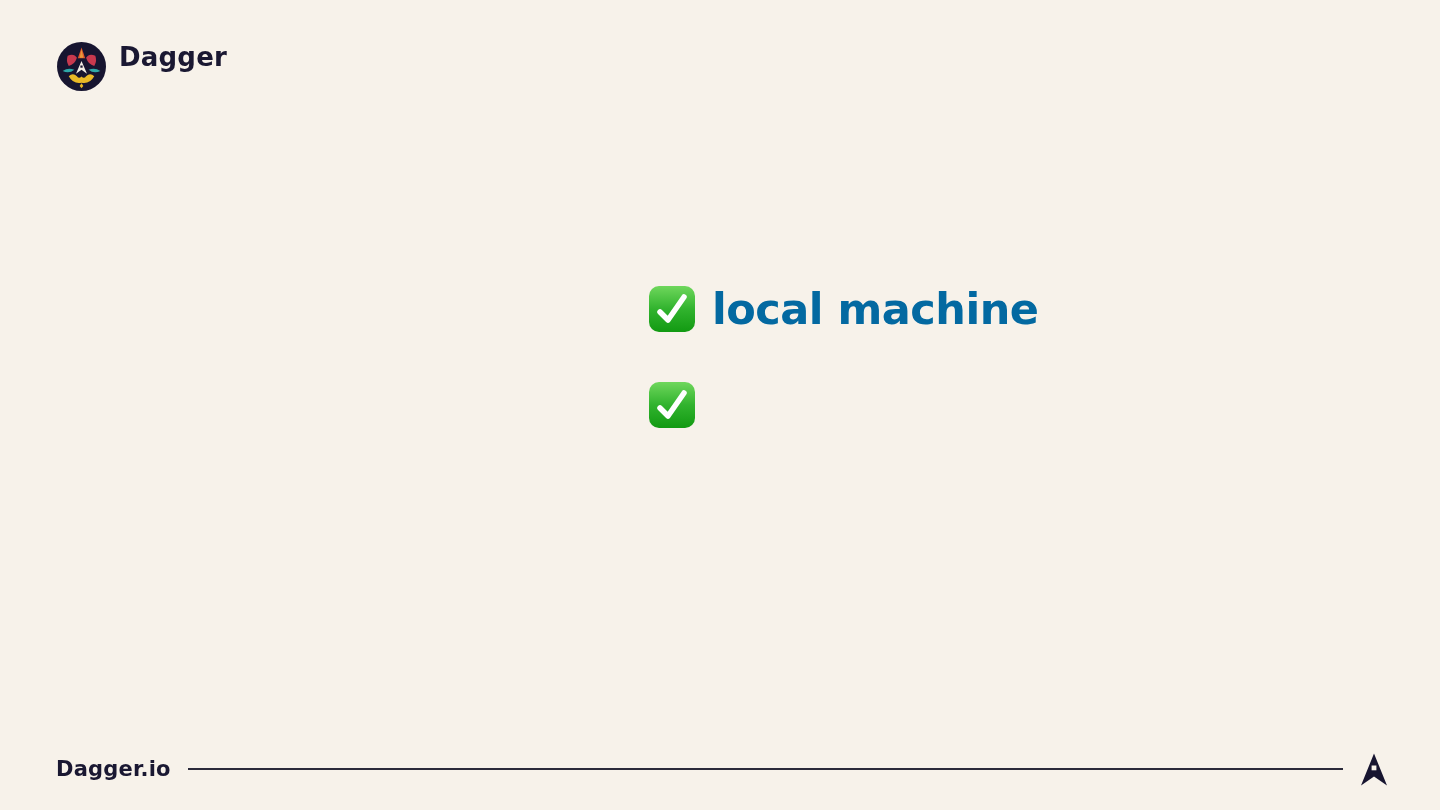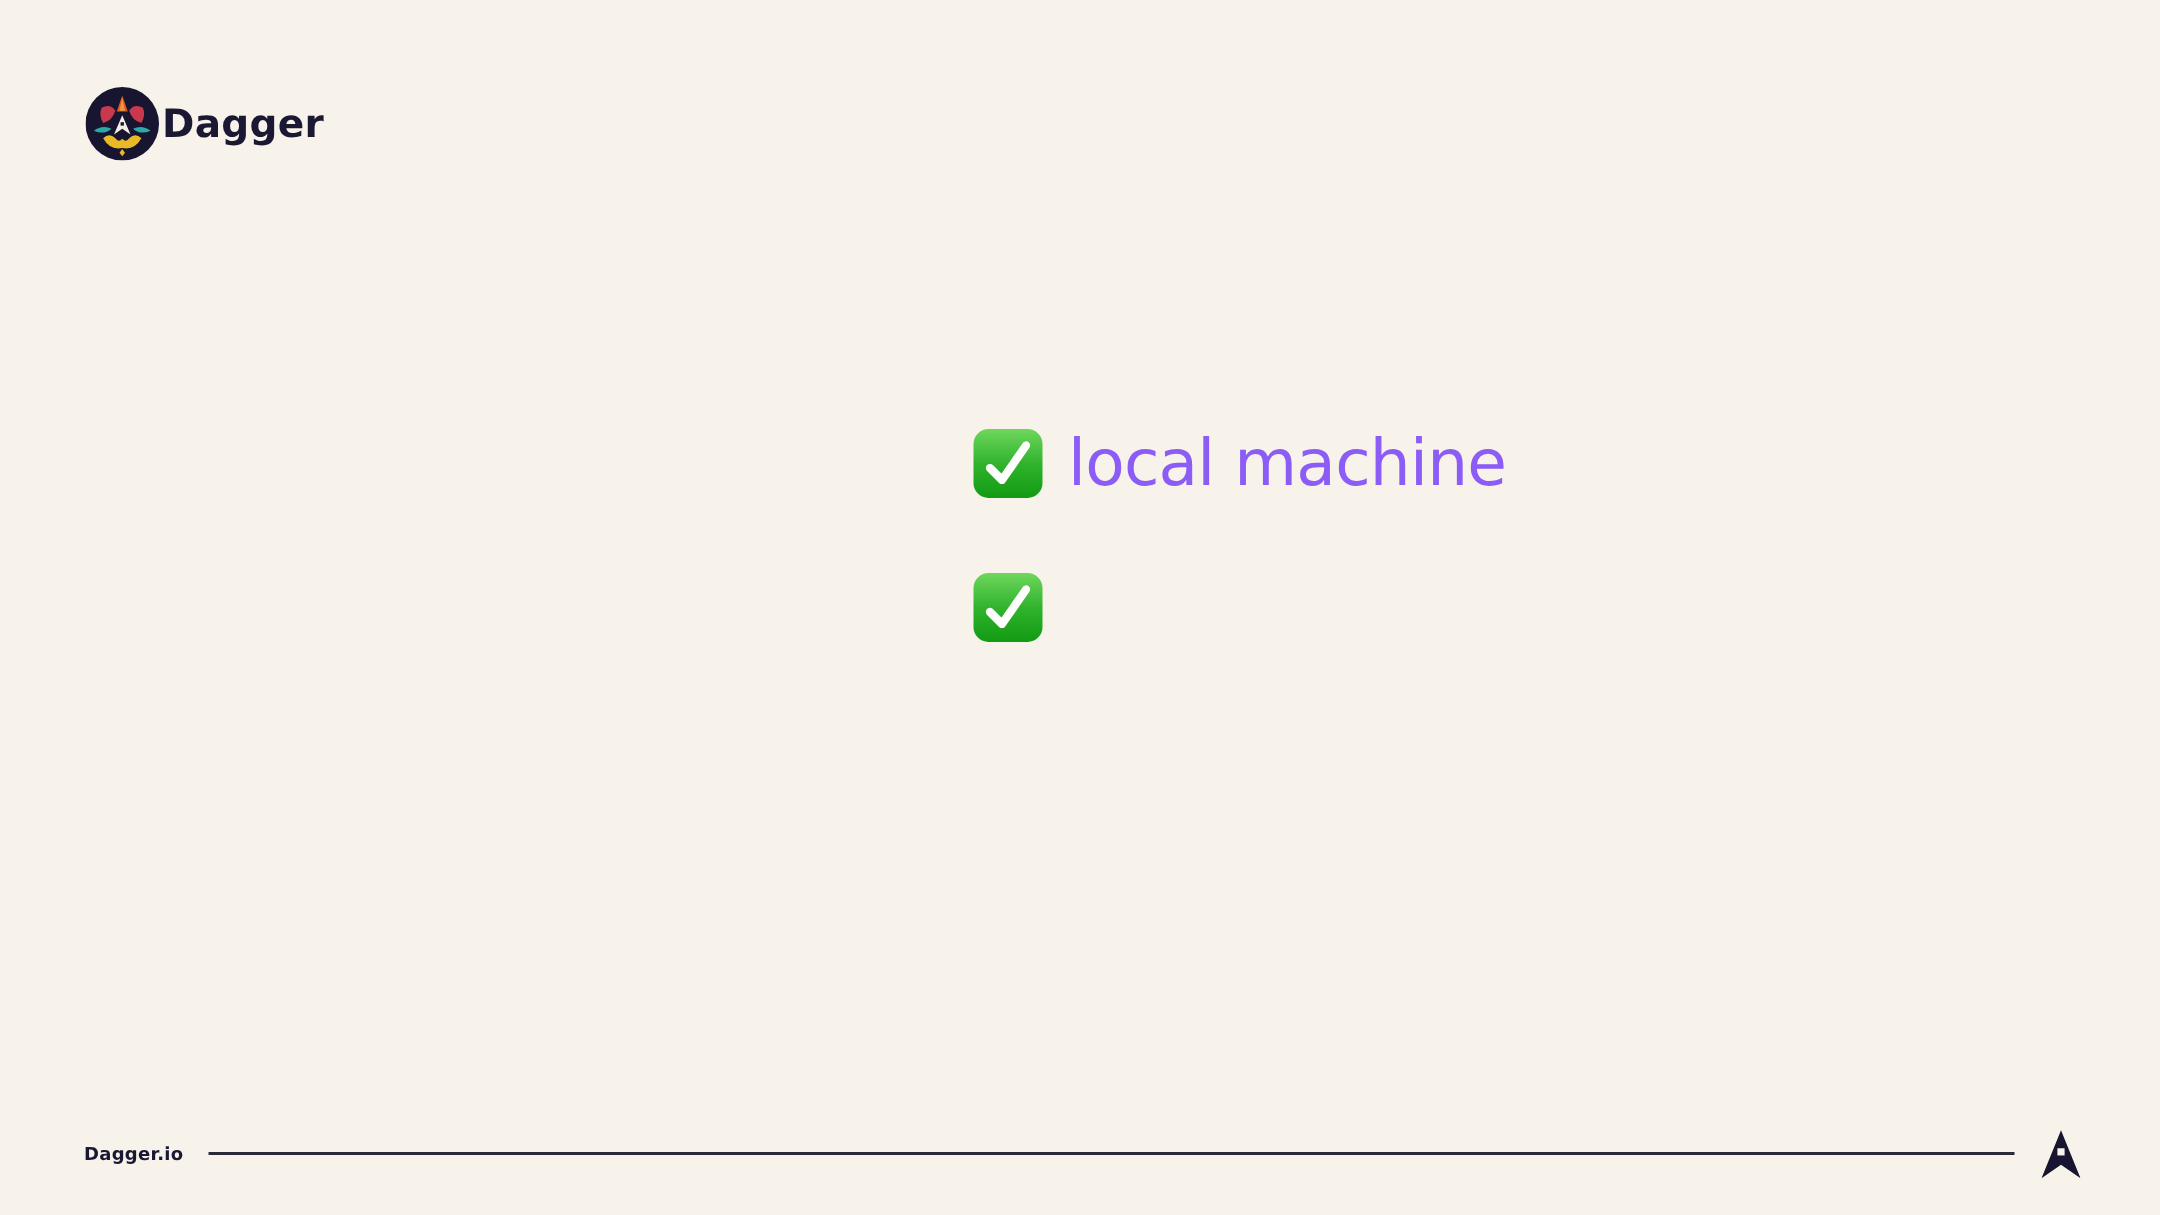--- a/index.html
+++ b/index.html
@@ -12,25 +12,24 @@
     background: #F7F2EA;
     font-family: "DejaVu Sans", "Liberation Sans", sans-serif;
     color: #14122B;
     position: relative;
     overflow: hidden;
   }
 
   
   .header {
     position: absolute;
-    top: 58px;
+    top: 42px;
     left: 57px;
     display: flex;
-    align-items: center;
-    gap: 2px;
+    gap: 13px;
   }
   .logo-badge {
     width: 49px;
     height: 49px;
     display: block;
   }
   .brand-word {
     font-size: 26px;
     font-weight: 700;
     letter-spacing: 0.2px;
@@ -53,39 +52,39 @@
     height: 48px;
   }
   .check-emoji {
     width: 48px;
     height: 48px;
     flex: 0 0 48px;
     display: block;
   }
   .check-label {
     font-size: 43px;
-    font-weight: 400;
+    font-weight: 700;
     letter-spacing: -0.5px;
-    color: #8b5cf6;
+    color: #0369a1;
     white-space: nowrap;
     line-height: 1;
   }
 
   
   .footer {
     position: absolute;
     left: 56px;
     right: 53px;
     top: 750px;
     height: 38px;
     display: flex;
     align-items: center;
   }
   .footer-site {
-    font-size: 12px;
+    font-size: 21px;
     font-weight: 600;
     letter-spacing: 0.2px;
     color: #1A1832;
     white-space: nowrap;
   }
   .footer-rule {
     flex: 1 1 auto;
     height: 2px;
     background: #2B2A3A;
     margin-left: 17px;

